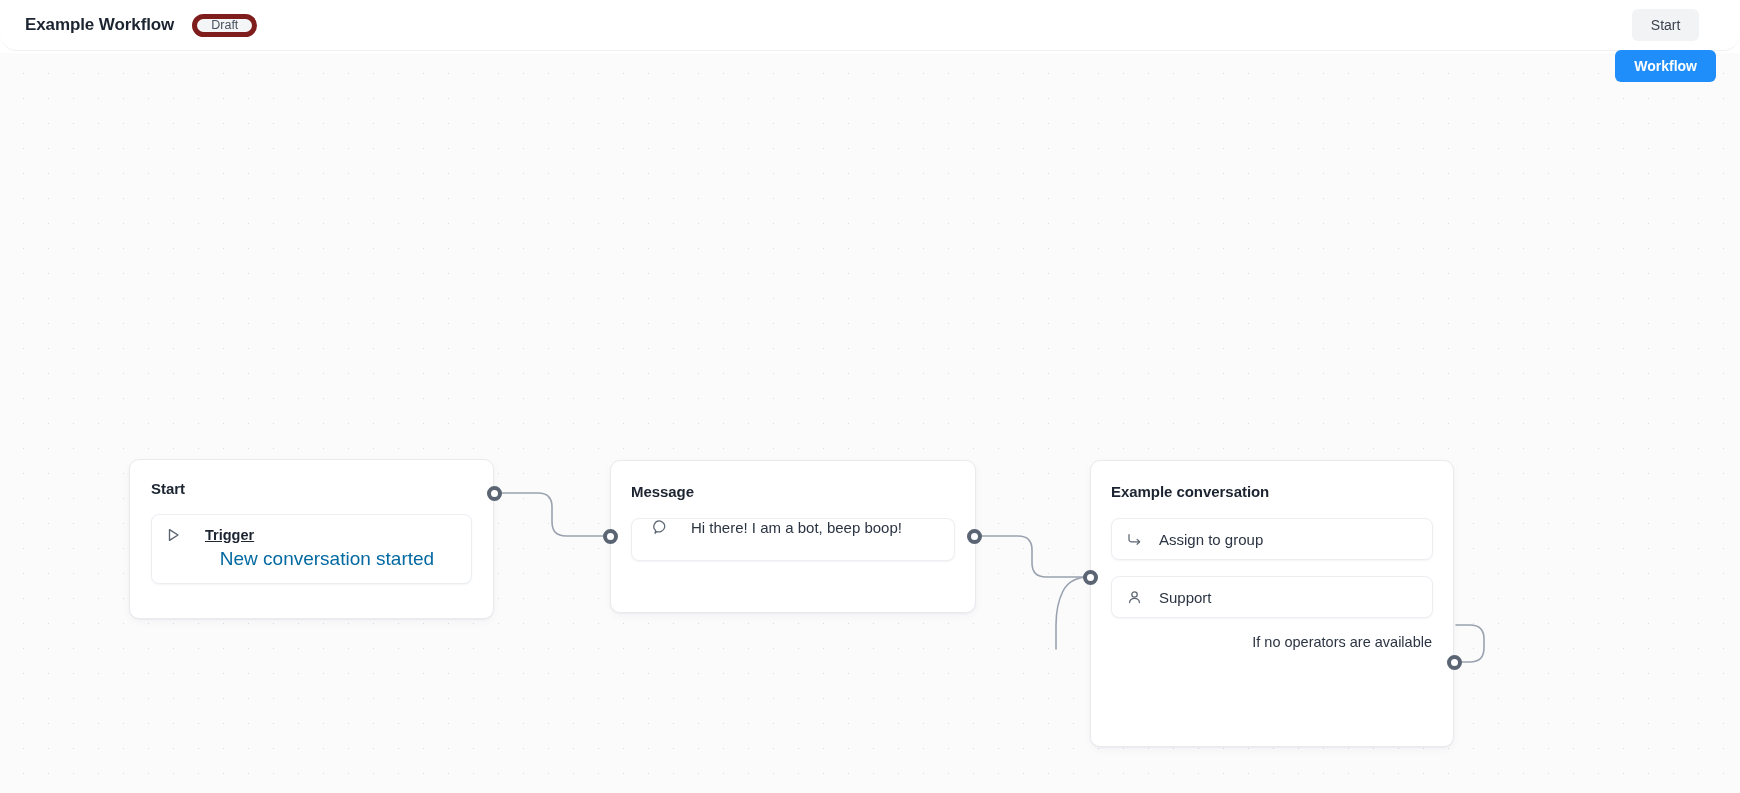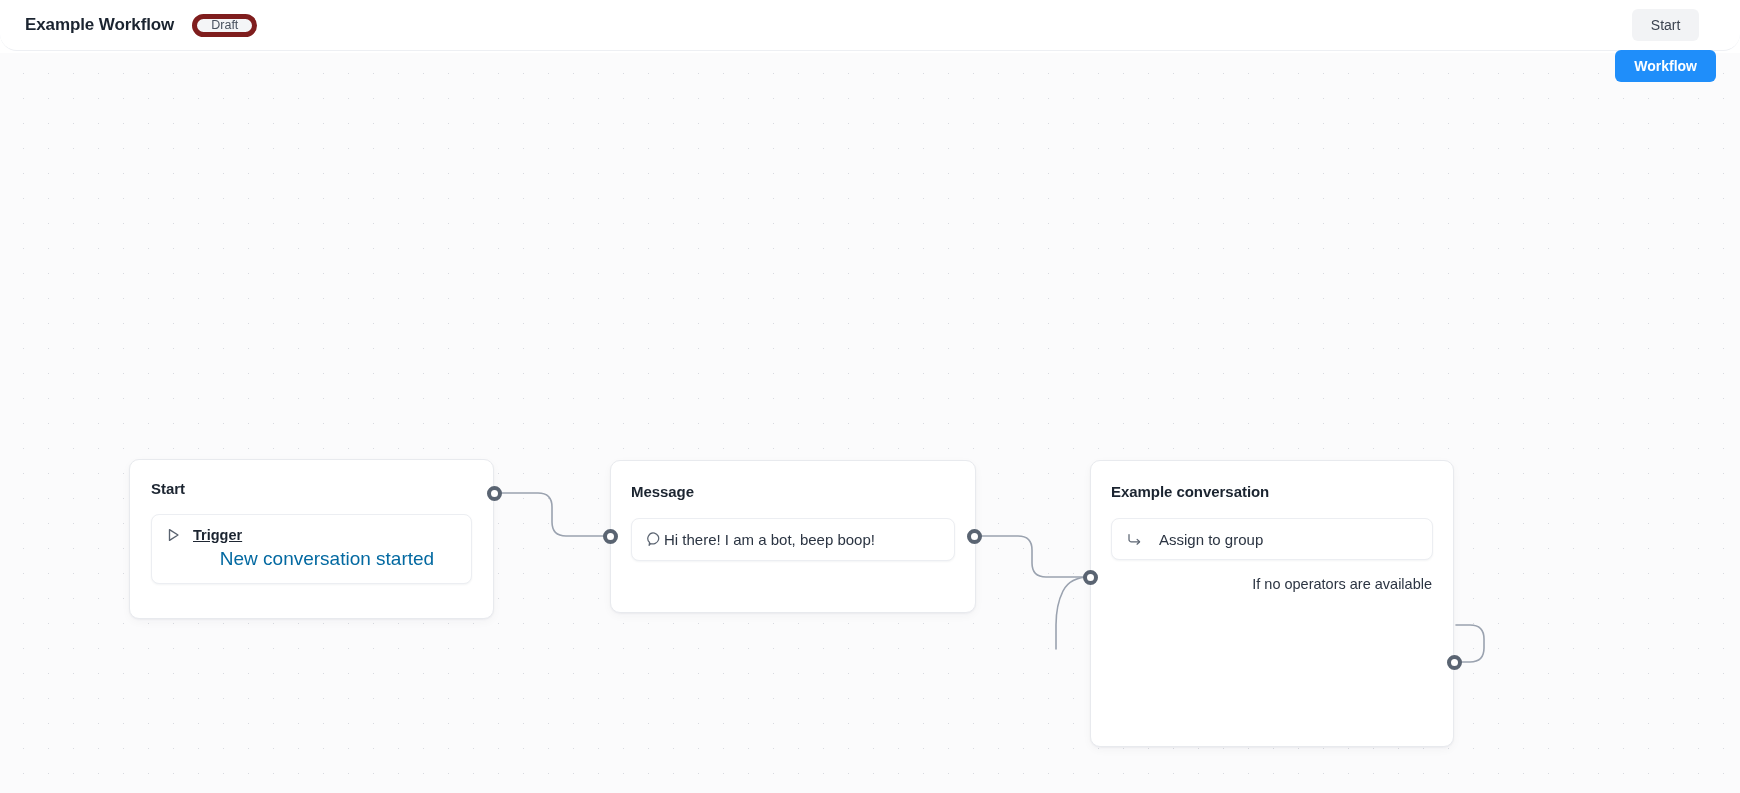--- a/index.html
+++ b/index.html
@@ -175,21 +175,21 @@
 
   #node-start .node-title { margin-bottom: 17px; }
 
   #start-trigger-field {
     padding: 12px 14px 13px 14px;
   }
 
   .trigger-row {
     display: flex;
     align-items: flex-start;
-    gap: 12px;
+    gap: 24px;
     text-decoration: underline;
   }
 
   .trigger-label {
     font-size: 14.5px;
     font-weight: bold;
     color: #1b2430;
   }
 
   .trigger-sub {
@@ -207,23 +207,22 @@
     width: 366px;
     height: 153px;
     padding: 22px 20px;
   }
 
   #node-message .node-title { margin-bottom: 18px; }
 
   #message-text-field {
     height: 43px;
     display: flex;
-    align-items: center;
-    gap: 1px;
-    padding: 0 14px;
+    gap: 22px;
+    padding: 0 20px;
   }
 
   .field-text {
     font-size: 15px;
     color: #2b3442;
     white-space: nowrap;
   }
 
   
   #node-assign {
@@ -331,20 +330,29 @@
       <div class="node-field assign-field">
         <span class="icon">
           <svg width="17" height="17" viewBox="0 0 17 17">
             <path d="M3 3.6 L3 8.4 A2.4 2.4 0 0 0 5.4 10.8 L13.4 10.8" fill="none" stroke="#5d6673" stroke-width="1.25" stroke-linecap="round" stroke-linejoin="round"></path>
             <path d="M11.1 8.4 L13.6 10.8 L11.1 13.2" fill="none" stroke="#5d6673" stroke-width="1.25" stroke-linecap="round" stroke-linejoin="round"></path>
           </svg>
         </span>
         <span class="field-text">Assign to group</span>
       </div>
 
+      <div class="node-field assign-field">
+        <span class="icon">
+          <svg width="17" height="17" viewBox="0 0 17 17">
+            <circle cx="8.5" cy="5.5" r="2.7" fill="none" stroke="#5d6673" stroke-width="1.25"></circle>
+            <path d="M3.6 13.6 A4.9 4.3 0 0 1 13.4 13.6" fill="none" stroke="#5d6673" stroke-width="1.25" stroke-linecap="round"></path>
+          </svg>
+        </span>
+        <span class="field-text">Support</span>
+      </div>
 
       <div id="assign-footer-text">If no operators are available</div>
     </div>
 
     <div class="port" style="left:487px; top:433px;"></div>
     <div class="port" style="left:603px; top:476px;"></div>
     <div class="port" style="left:967px; top:476px;"></div>
     <div class="port" style="left:1083px; top:517px;"></div>
     <div class="port" style="left:1447px; top:602px;"></div>
 

